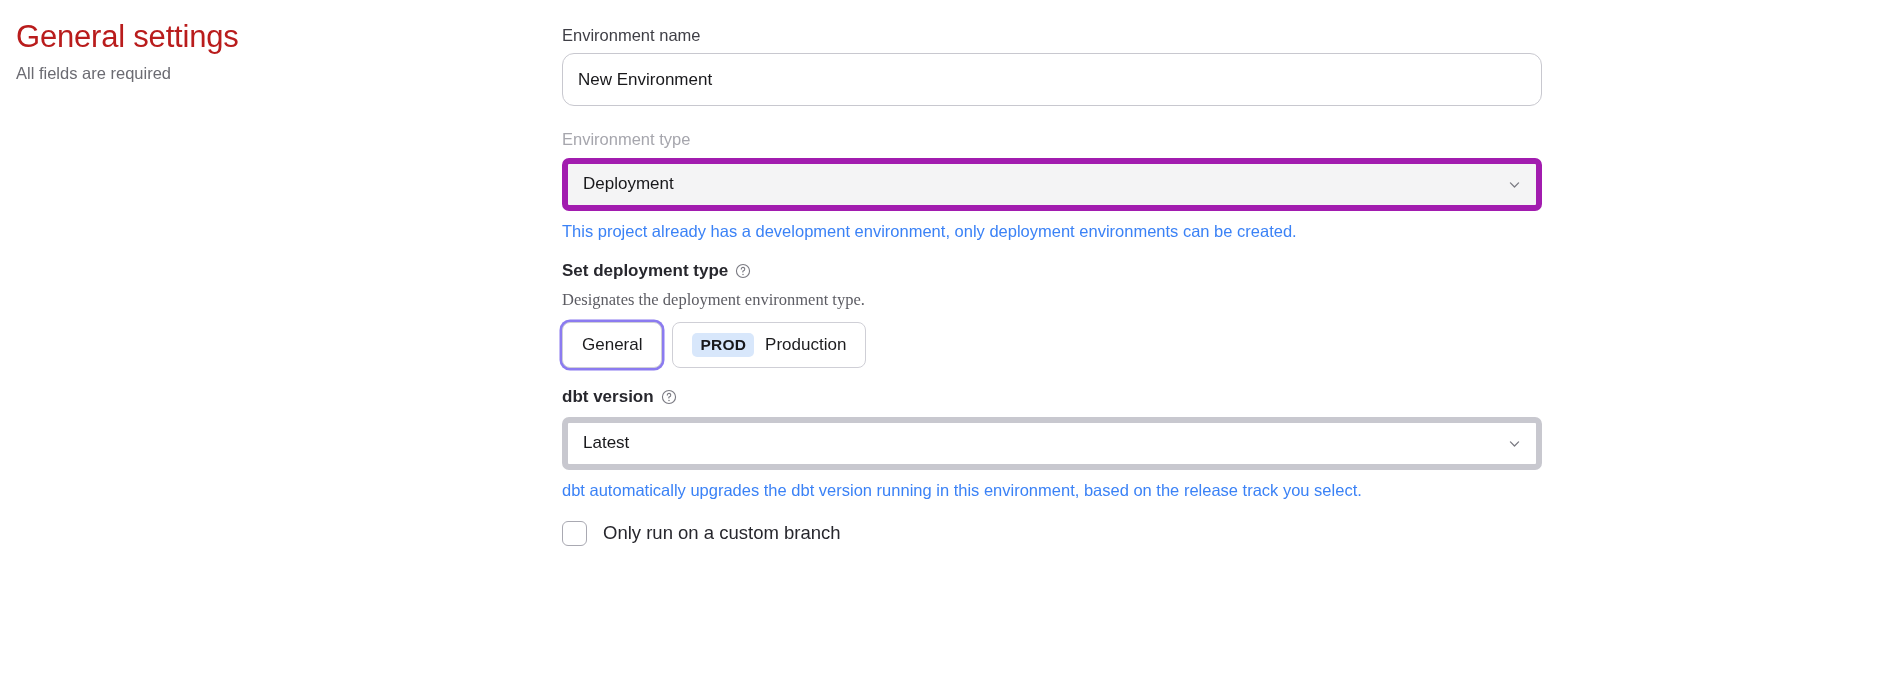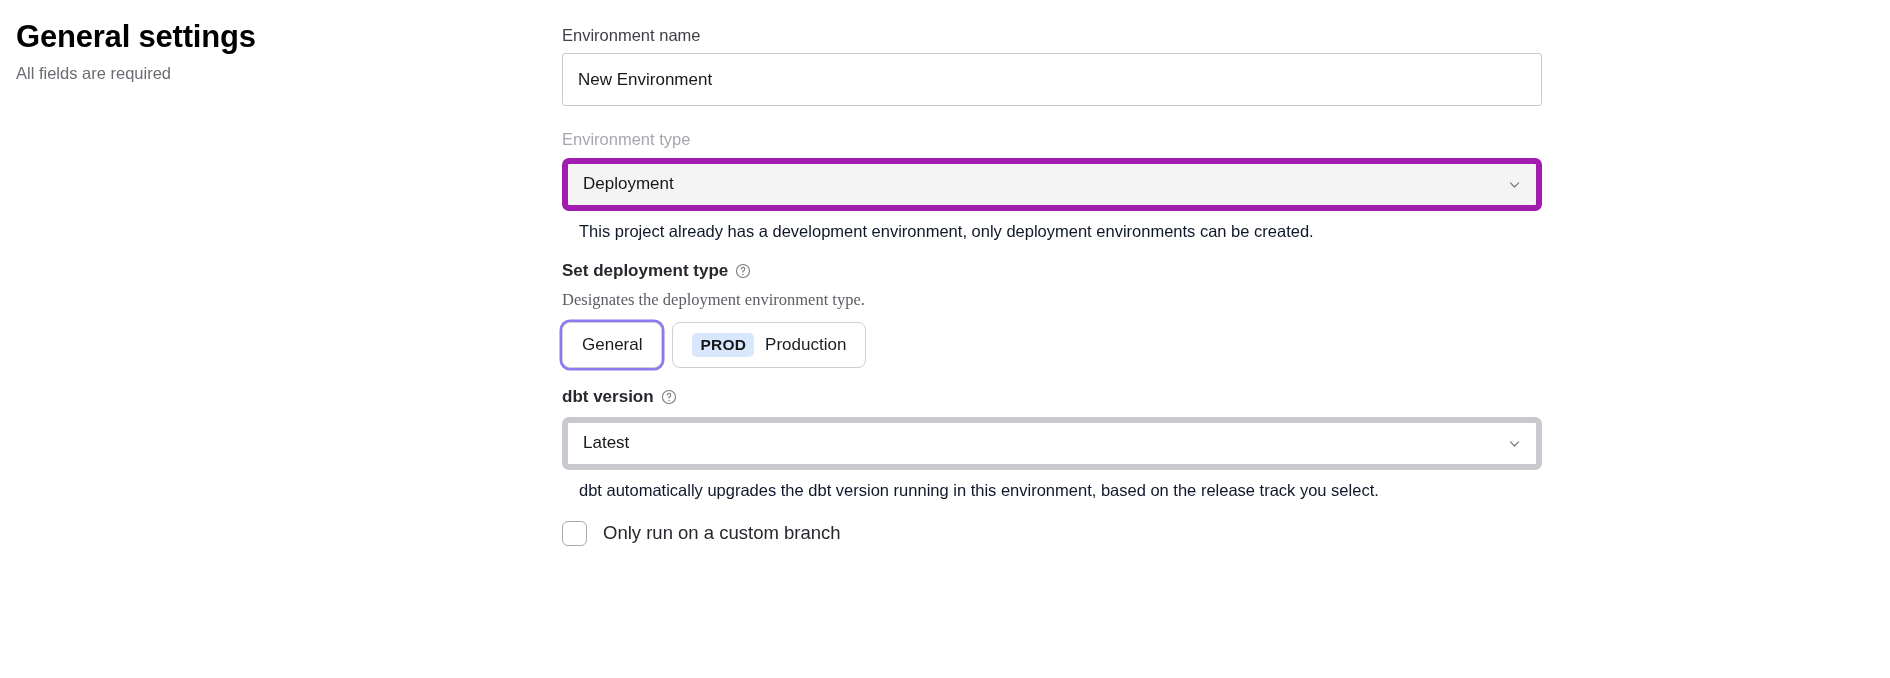--- a/index.html
+++ b/index.html
@@ -23,22 +23,22 @@
   
   .left-col {
     position: absolute;
     left: 16px;
     top: 18px;
     width: 520px;
   }
   .page-title {
     font-size: 31px;
     line-height: 1.25;
-    font-weight: 700;
-    color: #000000;
+    font-weight: 400;
+    color: #b91c1c;
     letter-spacing: -0.2px;
   }
   .page-subtitle {
     margin-top: 5px;
     font-size: 16.5px;
     line-height: 1.35;
     color: #6b6b72;
     font-weight: 400;
   }
 
@@ -56,21 +56,21 @@
     font-weight: 400;
     line-height: 1.3;
     margin-bottom: 7px;
   }
   .field-label.muted { color: #a6a6ad; }
 
   .text-input {
     width: 980px;
     height: 53px;
     border: 1px solid #c8c8cf;
-    border-radius: 3px;
+    border-radius: 12px;
     background: #ffffff;
     display: flex;
     align-items: center;
     padding: 0 15px;
     font-size: 17px;
     color: #18181b;
   }
 
   .select-box {
     width: 980px;
@@ -92,24 +92,23 @@
   .chevron {
     width: 13px;
     height: 13px;
     flex: 0 0 auto;
     color: #7a7a82;
     display: block;
   }
 
   .helper-text {
     font-size: 16.5px;
-    color: #0f172a;
+    color: #3b82f6;
     line-height: 1.35;
     margin-top: 9px;
-    margin-left: 17px;
   }
 
   .block { margin-top: 23px; }
   .block-tight { margin-top: 18px; }
 
   .section-head {
     display: flex;
     align-items: center;
     gap: 7px;
     font-size: 17px;

